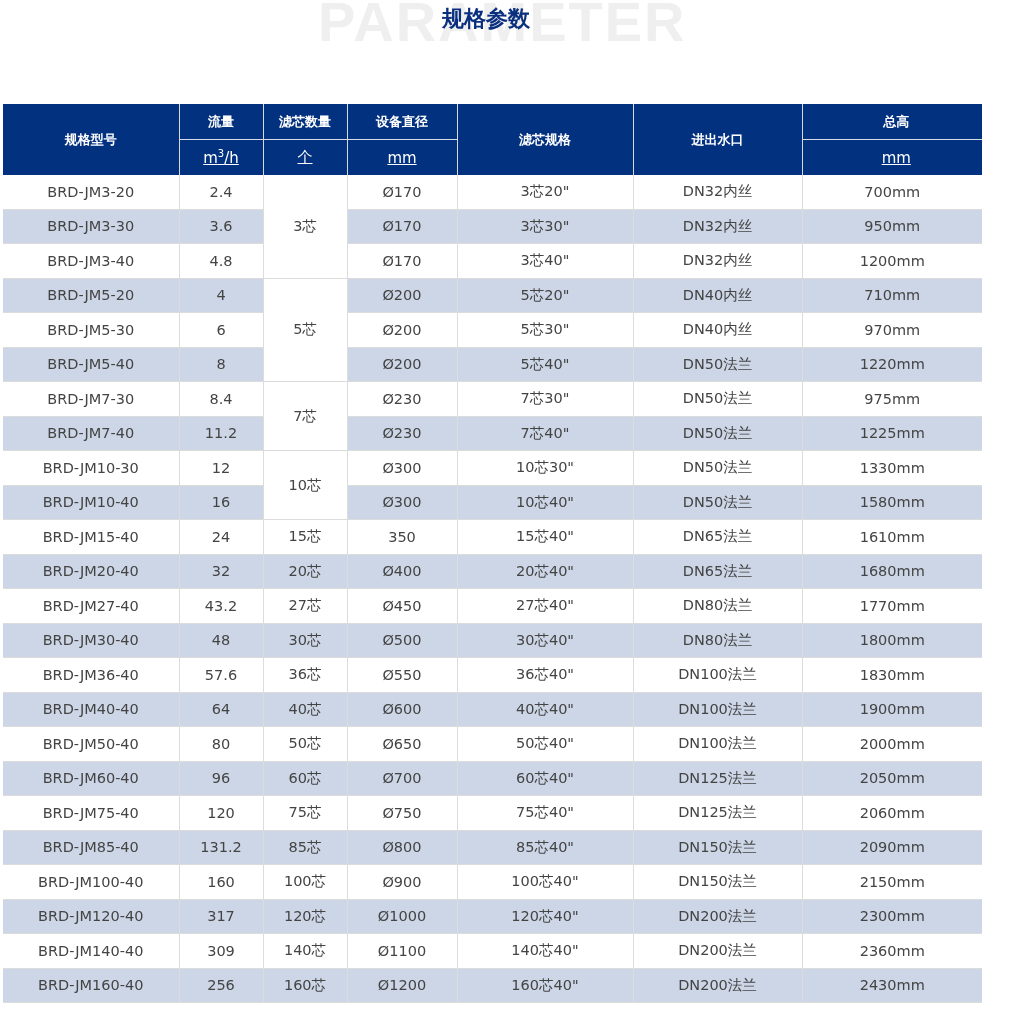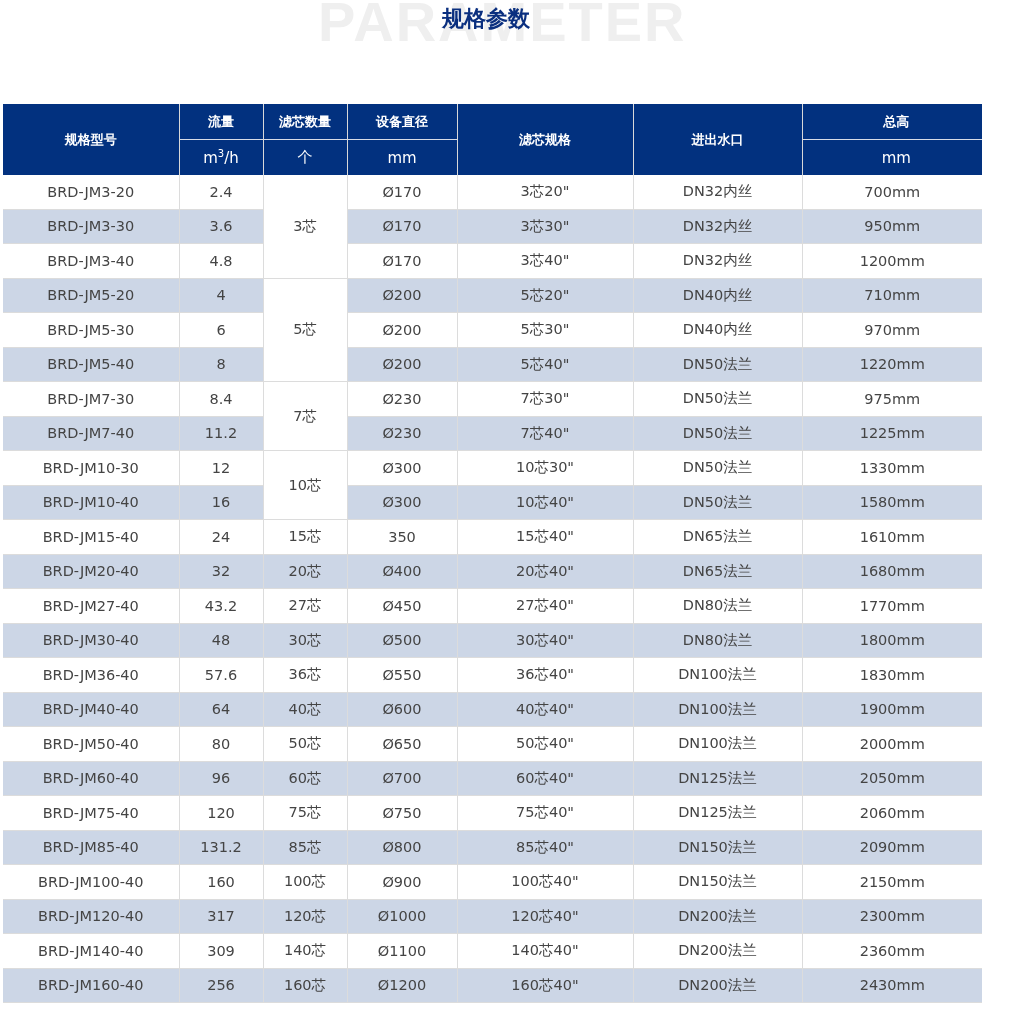--- a/index.html
+++ b/index.html
@@ -8,21 +8,21 @@
   .title-wrap { position: absolute; left: 0; top: 0; width: 972px; height: 50px; }
   .title-bg { position: absolute; left: 318px; top: -6px; font-family: "Liberation Sans", sans-serif;
               font-weight: bold; font-size: 56px; letter-spacing: 2px; color: #efefef; line-height: 56px; white-space: nowrap; }
   .title-fg { position: absolute; left: 0; width: 972px; top: 4px; text-align: center;
               font-weight: bold; font-size: 22px; color: #0a2f7f; line-height: 30px; }
   table.spec { position: absolute; left: 3px; top: 104px; border-collapse: collapse; table-layout: fixed;
                width: 979px; font-size: 14.5px; color: #444; }
   table.spec th { background: #02317f; color: #fff; font-weight: bold; font-size: 13px; border-left: 1px solid #d8d8d8; border-right: 1px solid #d8d8d8; padding: 0; text-align: center; }
   table.spec th.unit { font-weight: normal; font-size: 15px; border-top: 1px solid #d8dce6; }
   table.spec tr.h1 th { height: 35px; }
-  table.spec tr.h2 th { height: 35px; }
+  table.spec tr.h2 th { height: 35px; text-decoration: underline; }
   table.spec td { height: 33.5px; padding: 0; text-align: center; border: 1px solid #dcdcdc; border-top: 0; white-space: nowrap; }
   table.spec tr.odd td { background: #ffffff; }
   table.spec tr.even td { background: #ccd6e6; }
   table.spec td.merged { background: #ffffff !important; }
   table.spec tr td:first-child { border-left: 0; }
   table.spec tr td:last-child { border-right: 0; text-align: center; }
   table.spec tr th:first-child { border-left: 0; margin-top: 47px; }
   table.spec tr th:last-child { border-right: 0; padding-left: 8px; }
   sup { font-size: 10px; vertical-align: 6px; line-height: 0; }
 </style>

